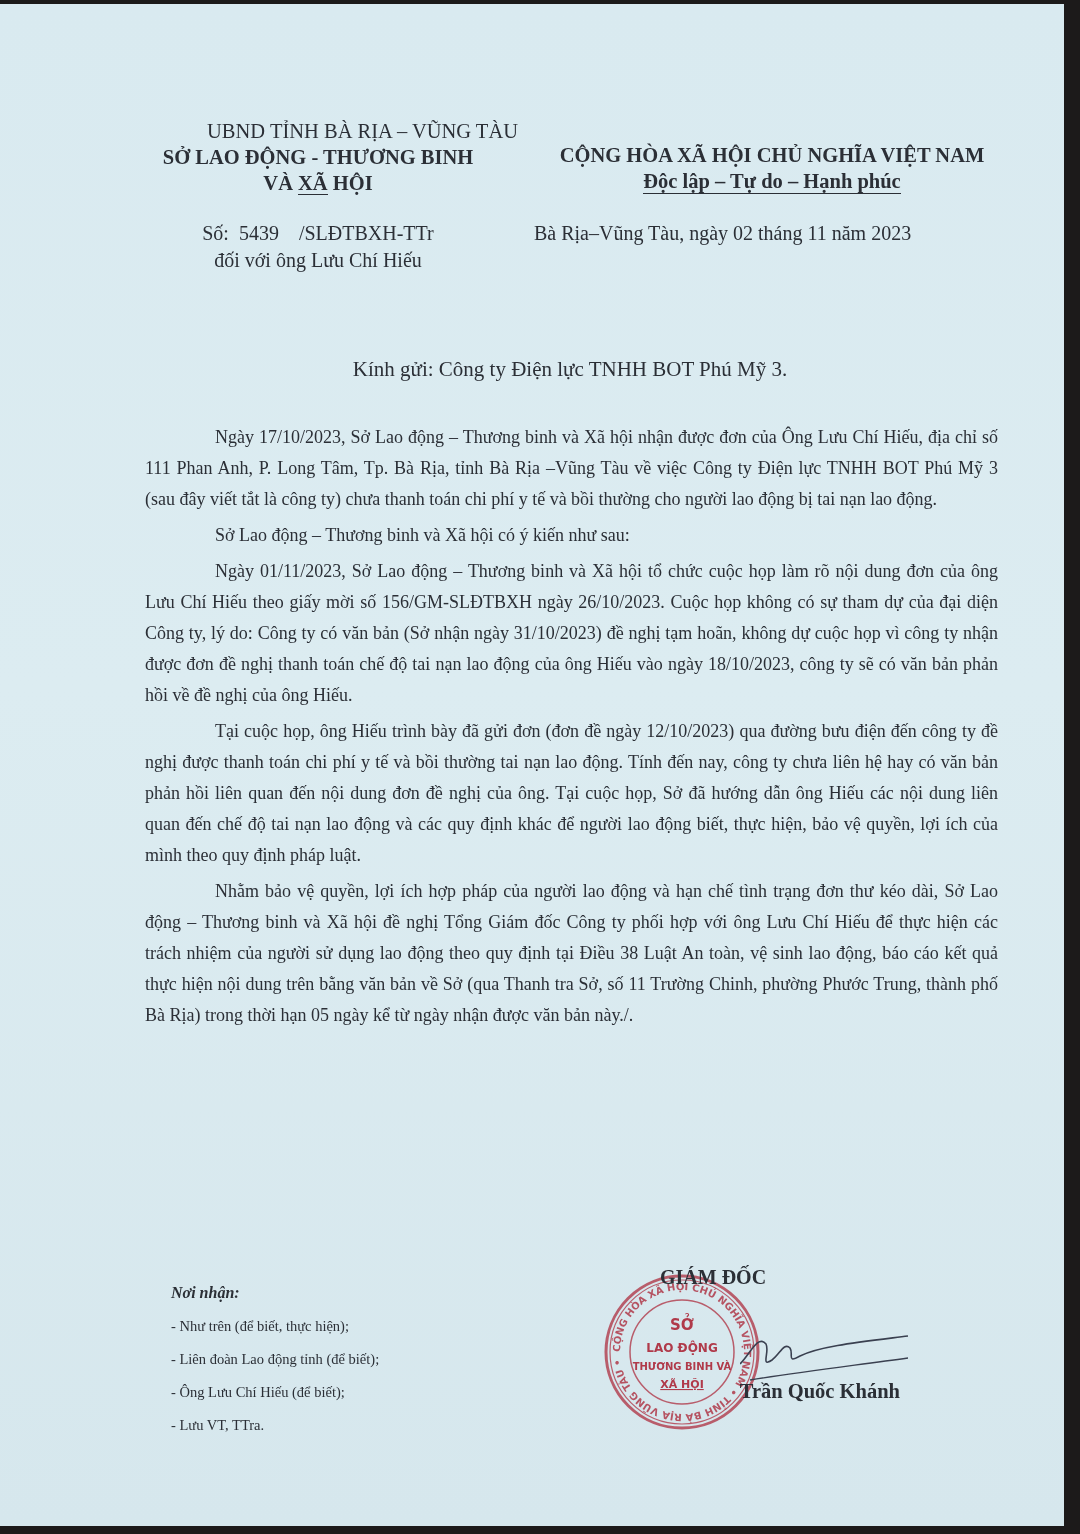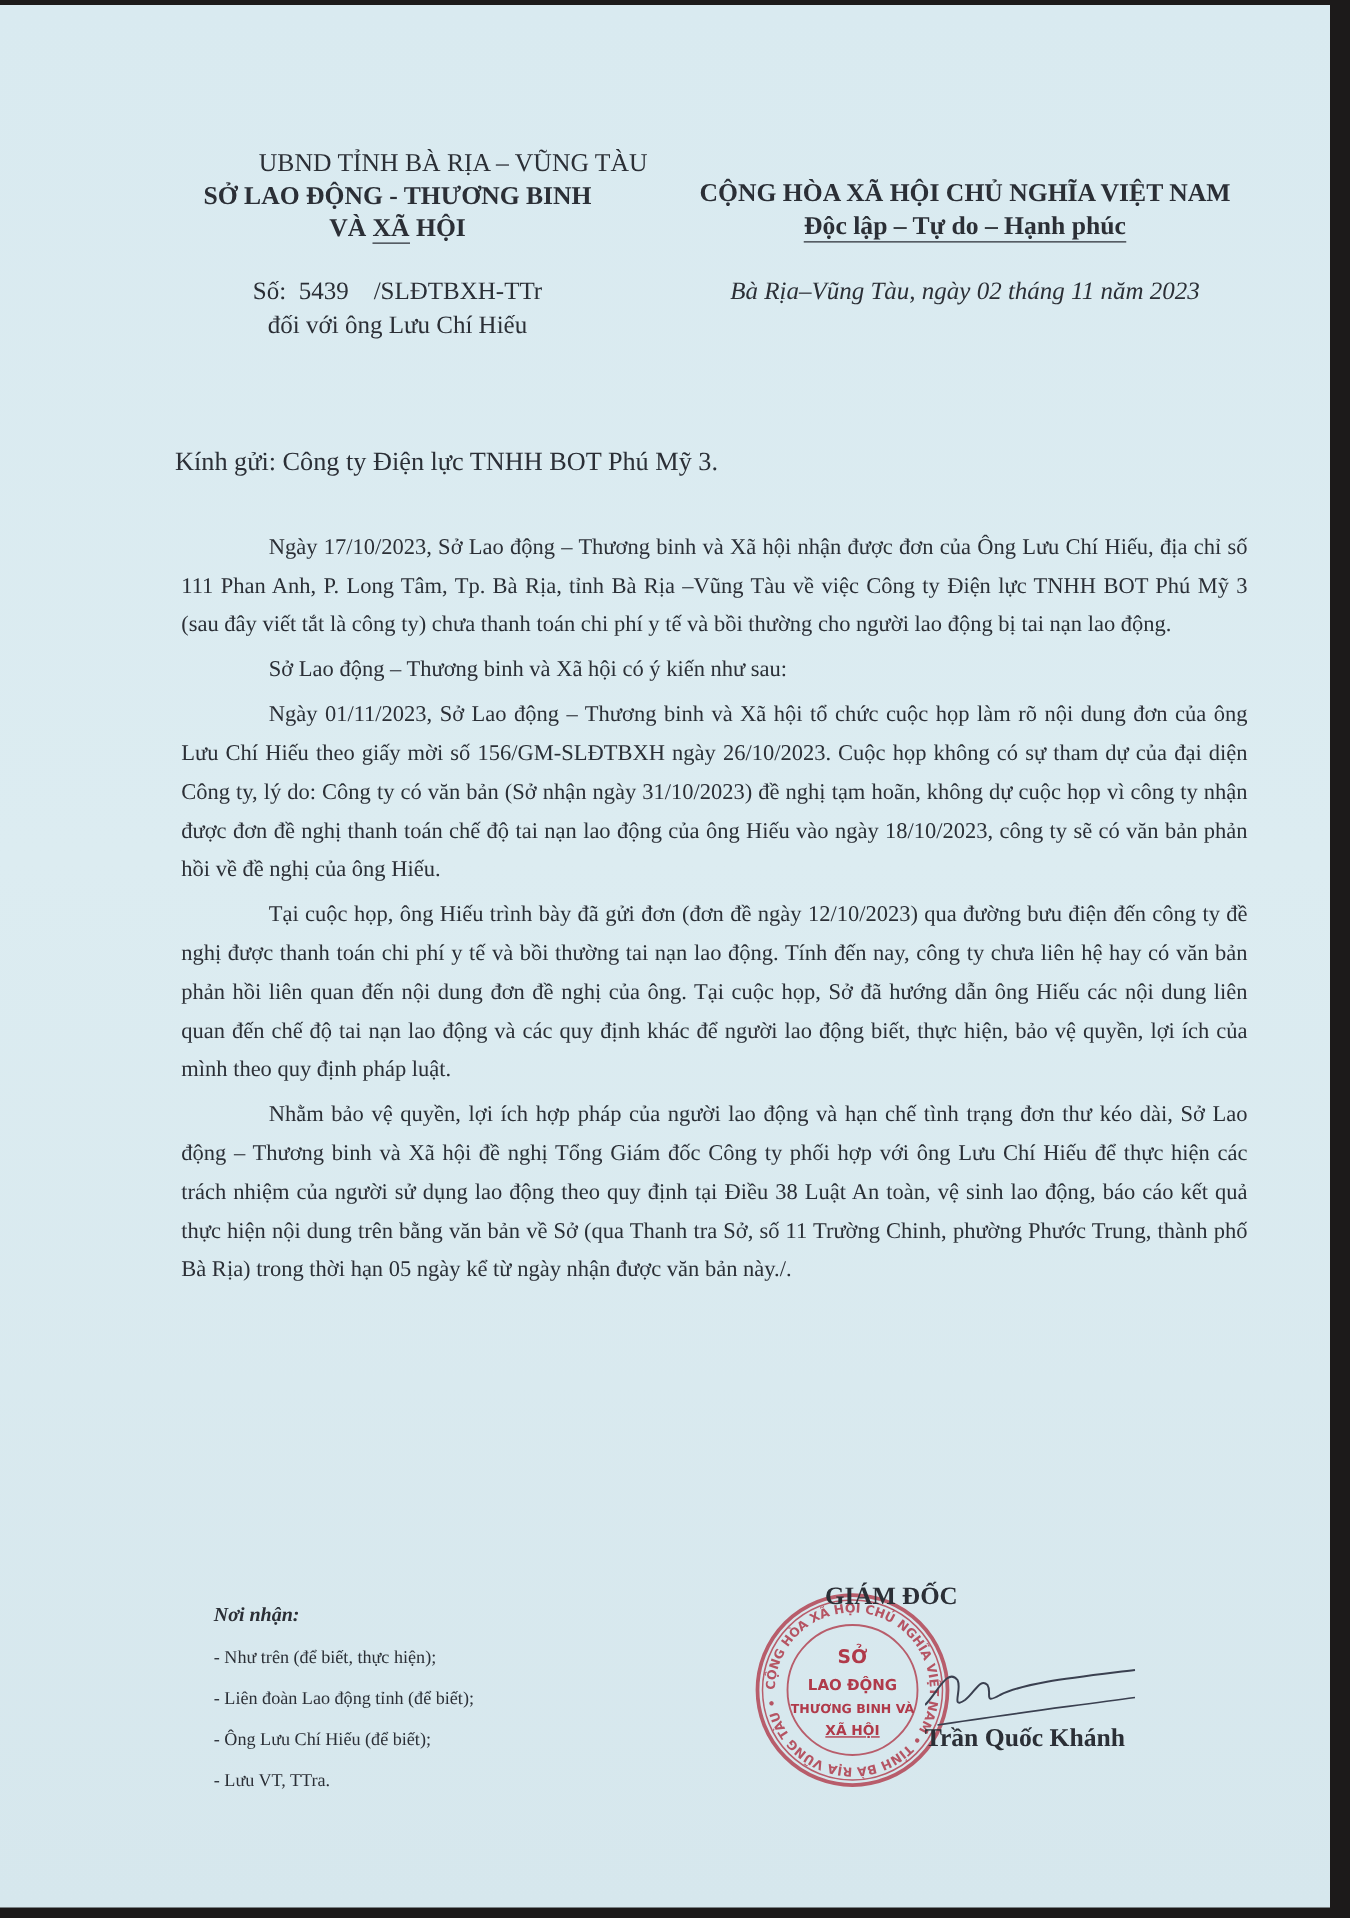--- a/index.html
+++ b/index.html
@@ -14,22 +14,22 @@
     background: linear-gradient(180deg, #d9eaf0 0%, #dcecf1 45%, #d6e7ed 100%);
   }
   .abs { position: absolute; }
   .hdr-left { left: 118px; top: 114px; width: 400px; text-align: center; font-size: 20.5px; line-height: 26px; }
   .hdr-left .l1 { font-weight: normal; text-align: right; }
   .hdr-left .b { font-weight: bold; }
   .u-short { display: inline-block; border-bottom: 1.5px solid #2b2f36; line-height: 22px; }
   .hdr-right { left: 534px; top: 114px; width: 476px; text-align: center; font-size: 20.5px; line-height: 26px; font-weight: bold; margin-top: 24px; }
   .hdr-right .motto { display: inline-block; border-bottom: 1.5px solid #2b2f36; line-height: 23px; }
   .ref { left: 118px; top: 216px; width: 400px; text-align: center; font-size: 20px; line-height: 27px; }
-  .date { left: 534px; top: 216px; width: 476px; text-align: center; font-style: italic; font-size: 20px; line-height: 27px; }
-  .salut { left: 140px; top: 353px; width: 860px; font-size: 21px; }
+  .date { left: 534px; top: 216px; width: 476px; font-size: 20px; line-height: 27px; }
+  .salut { left: 140px; top: 353px; width: 860px; text-align: center; font-size: 21px; }
   .body { left: 145px; top: 418px; width: 853px; font-size: 18px; line-height: 31px; text-align: justify; }
   .body p { margin: 0 0 5px 0; text-indent: 70px; }
   .recip { left: 158px; top: 1266px; width: 320px; font-size: 14.5px; line-height: 20px; }
   .recip .title { font-weight: bold; font-style: italic; font-size: 16px; }
   .recip div { margin: 13px; }
   .sig-title { left: 660px; top: 1262px; width: 240px; text-align: left; font-weight: bold; font-size: 20px; }
   .sig-name { left: 660px; top: 1376px; width: 240px; text-align: right; font-weight: bold; font-size: 20.5px; }
   .stamp { left: 602px; top: 1268px; width: 160px; height: 160px; }
   .signature { left: 740px; top: 1320px; width: 170px; height: 60px; }
 </style>

